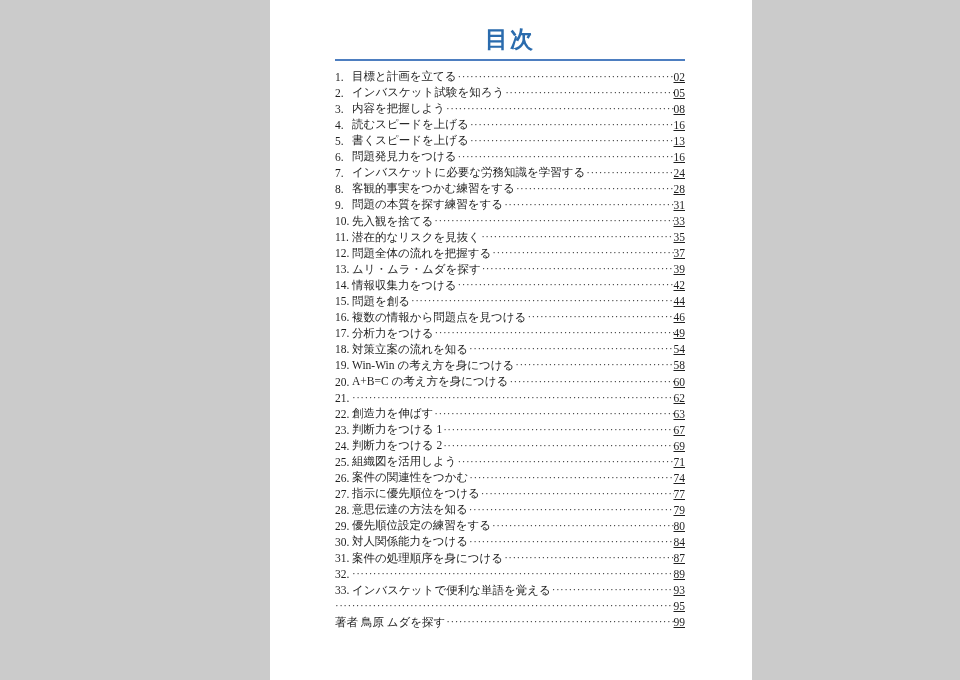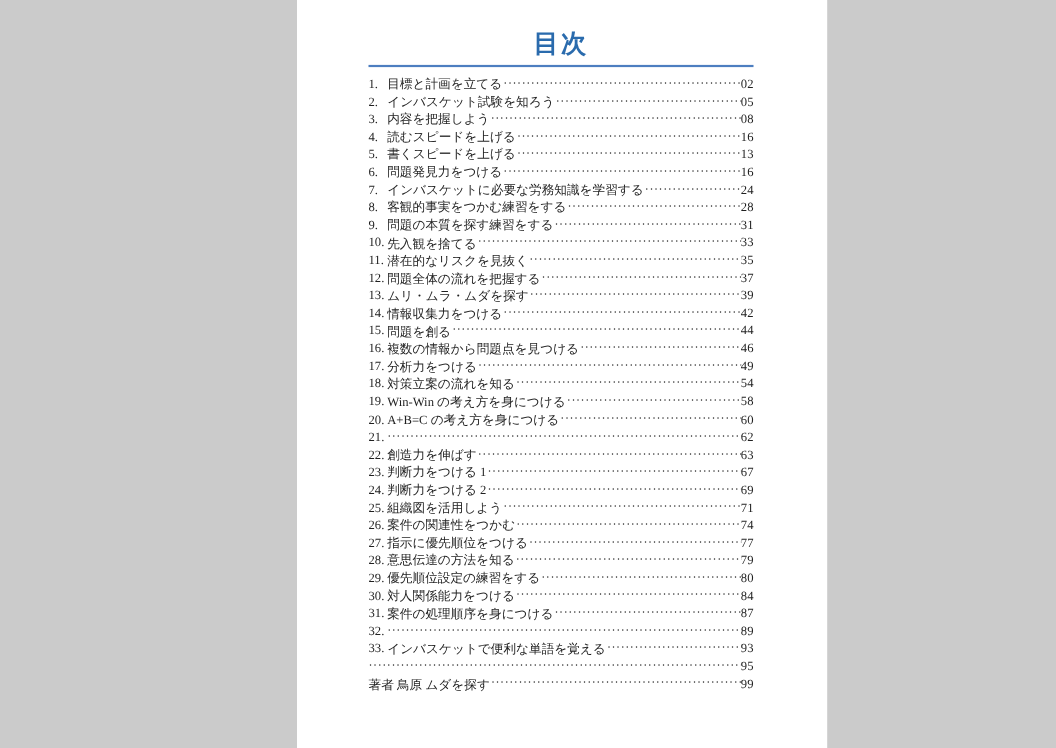--- a/index.html
+++ b/index.html
@@ -69,20 +69,21 @@
     flex:1 1 auto;
     overflow:hidden;
     font-size:11px;
     letter-spacing:0.5px;
     color:#2b2b2b;
     transform:translateY(-1px);
   }
   .pnum{
     flex:0 0 auto;
     text-align:left;
+    text-decoration:underline;
   }
 </style>
 </head>
 <body>
 
 <div class="stage">
   <div class="paper">
     <div class="content">
       <h1 class="title">目次</h1>
       <div class="rule"></div>

